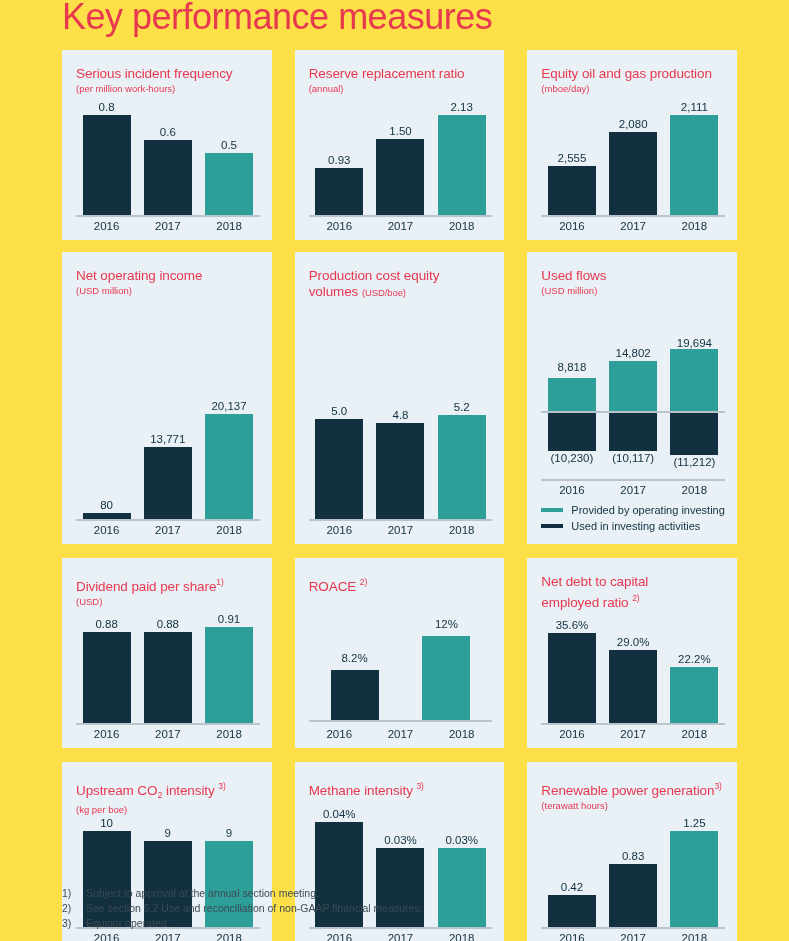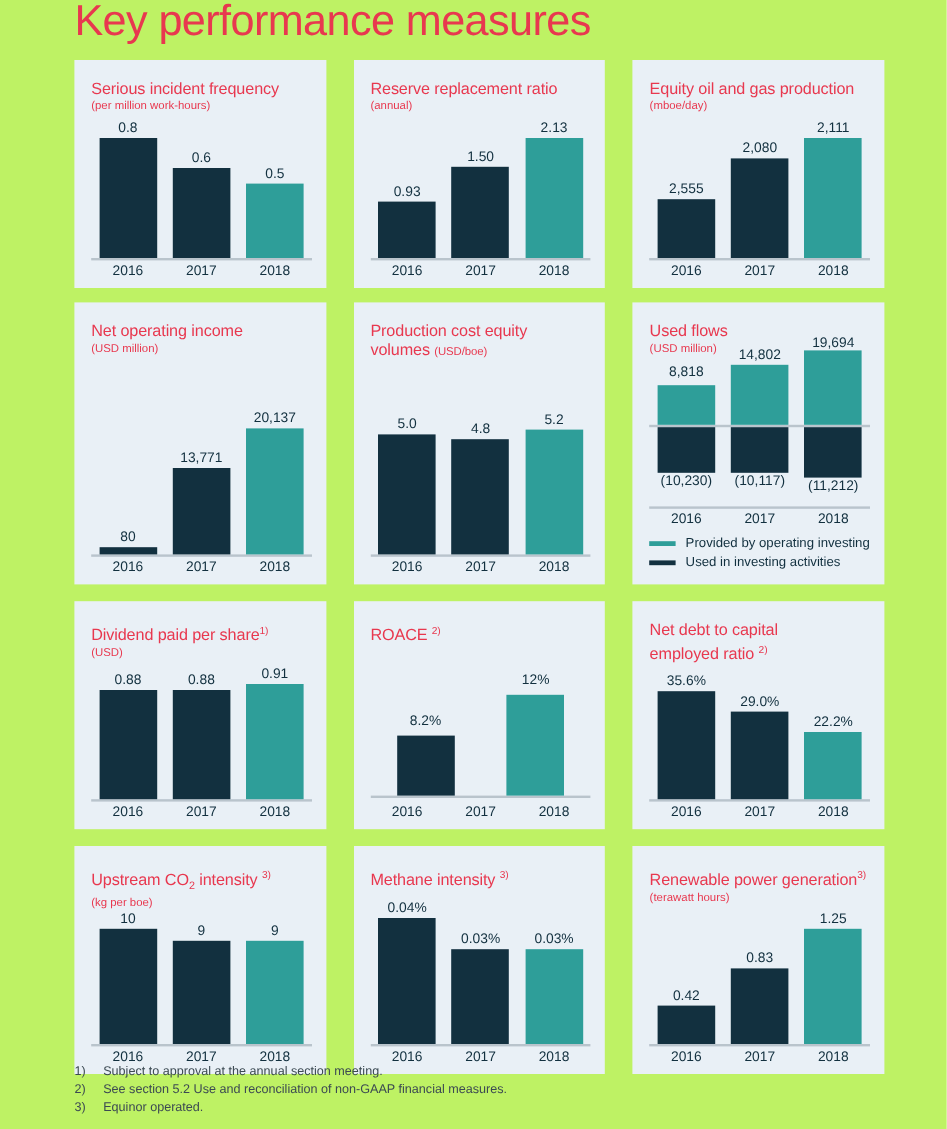--- a/index.html
+++ b/index.html
@@ -7,21 +7,21 @@
     margin: 0; padding: 0;
     width: 789px; height: 941px;
     background: #ffffff;
     font-family: "Liberation Sans", sans-serif;
     color: #12303f;
     overflow: hidden;
   }
   #page {
     position: relative;
     width: 789px; height: 941px;
-    background: #bef264;
+    background: #fde047;
   }
   #page-title {
     position: absolute;
     left: 62px; top: -4px;
     font-size: 36px;
     font-weight: 400;
     letter-spacing: -0.5px;
     color: #e8384f;
     white-space: nowrap;
   }
@@ -31,21 +31,21 @@
     width: 675px;
   }
   .row { display: flex; gap: 23px; margin-bottom: 0; }
   .card {
     width: 210px;
     background: #e9f0f6;
     position: relative;
     padding: 16px 14px 8px 14px;
   }
   .card.r1 { height: 190px; }
-  .card.r2 { height: 235px; }
+  .card.r2 { height: 292px; }
   .card.r3 { height: 190px; }
   .card.r4 { height: 190px; }
   .row-gap-1 { height: 12px; }
   .row-gap-2 { height: 14px; }
   .row-gap-3 { height: 14px; }
 
   .c-title {
     font-size: 13.5px;
     line-height: 16px;
     color: #e8384f;

